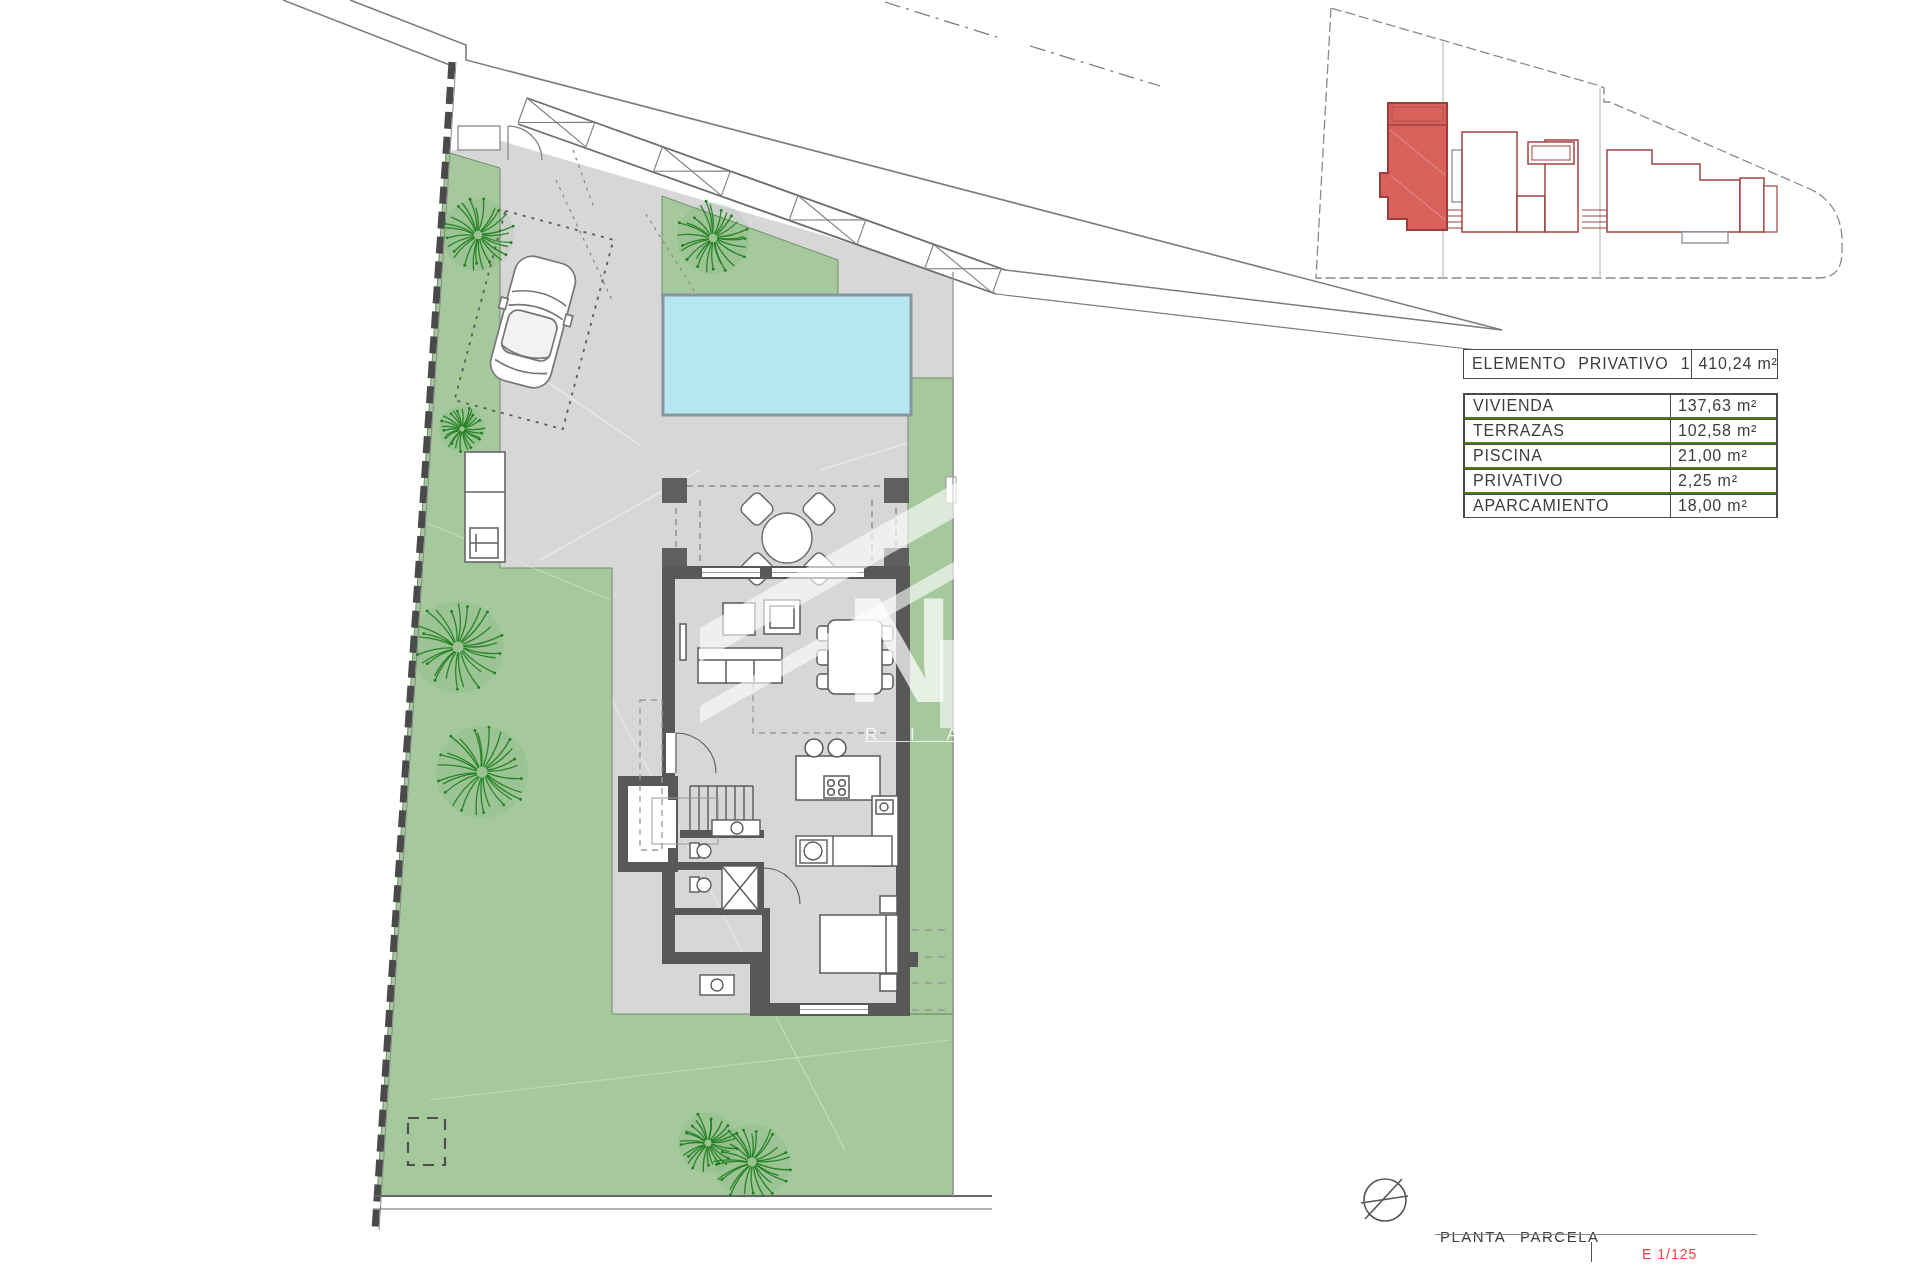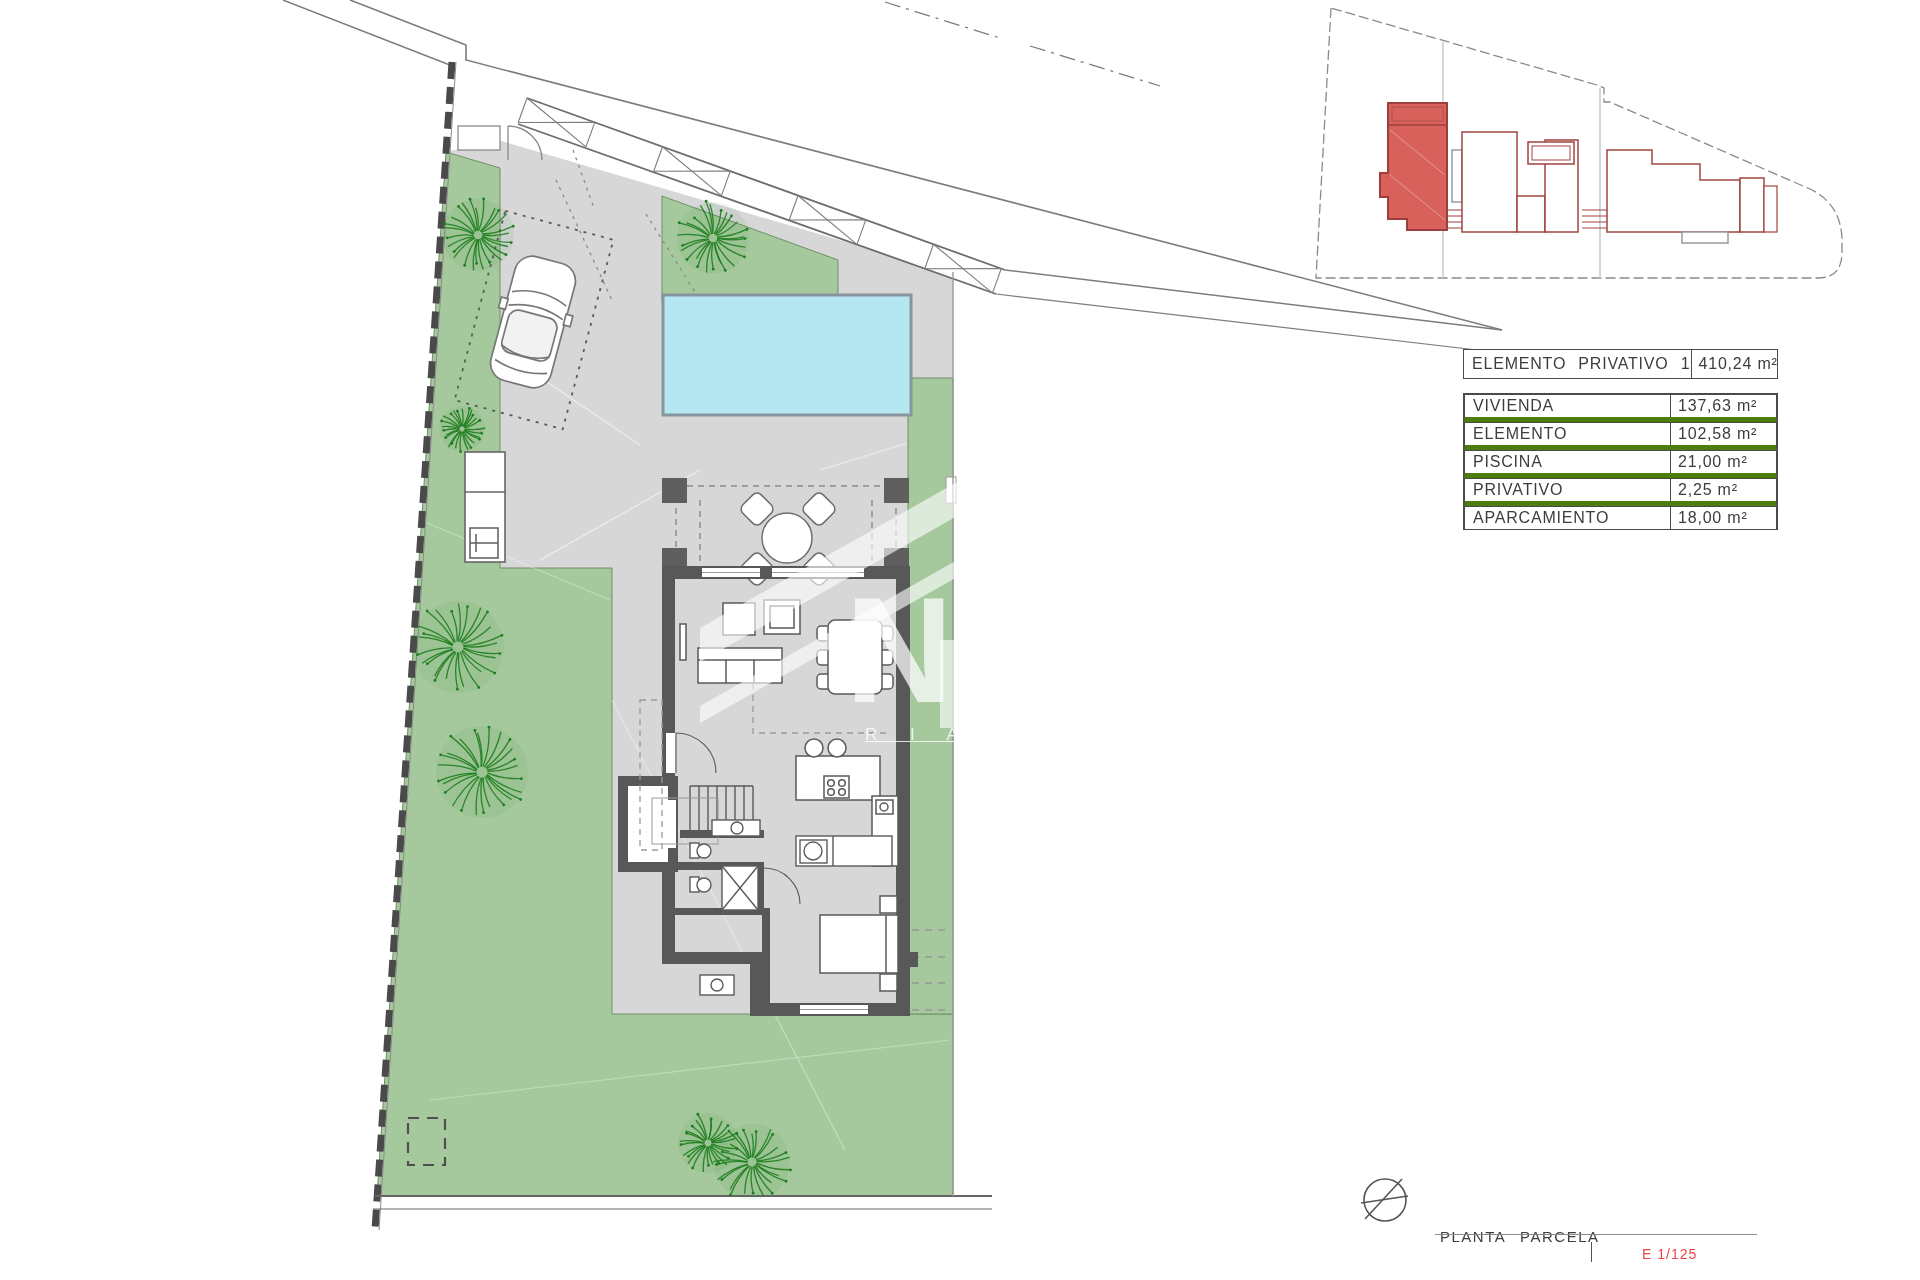--- a/index.html
+++ b/index.html
@@ -6,21 +6,21 @@
   body{width:1920px;height:1280px;position:relative;overflow:hidden;
        font-family:"Liberation Sans",sans-serif;color:#3d3d3d;}
   #stage{position:absolute;left:0;top:0;width:1920px;height:1280px;}
   svg{position:absolute;left:0;top:0;}
 
   
   .area-table{position:absolute;left:1463px;top:349px;width:315px;font-size:16px;
               color:#3d3d3d;letter-spacing:.8px;}
   .at-box{border:1.6px solid #4a4a4a;background:#fff;display:flex;align-items:stretch;}
   .at-header{height:28px;margin-bottom:14px;}
-  .at-row{height:22px;border-bottom:5px solid #4d7c0f;}
+  .at-row{height:22px;border-bottom:2px solid #4d7c0f;}
   .at-body .at-row:last-child{border-bottom:none;}
   .at-body{border:1.6px solid #4a4a4a;background:#fff;}
   .at-label{flex:1;display:flex;align-items:center;padding-left:8px;word-spacing:7px;white-space:nowrap;}
   .at-val{width:98px;border-left:1.4px solid #4a4a4a;display:flex;align-items:center;
           padding-left:7px;white-space:nowrap;}
 
   
   .title-block{position:absolute;left:1340px;top:1160px;width:440px;height:110px;}
   .tb-title{position:absolute;left:100px;top:48px;font-size:15px;letter-spacing:1.5px;
             word-spacing:9px;color:#3d3d3d;margin-top:20px;}
@@ -646,21 +646,21 @@
   <div class="at-box at-header">
     <div class="at-label">ELEMENTO PRIVATIVO 1</div>
     <div class="at-val">410,24 m²</div>
   </div>
   <div class="at-body">
     <div class="at-box at-row">
       <div class="at-label">VIVIENDA</div>
       <div class="at-val">137,63 m²</div>
     </div>
     <div class="at-box at-row">
-      <div class="at-label">ELEMENTO</div>
+      <div class="at-label">TERRAZAS</div>
       <div class="at-val">102,58 m²</div>
     </div>
     <div class="at-box at-row">
       <div class="at-label">PISCINA</div>
       <div class="at-val">21,00 m²</div>
     </div>
     <div class="at-box at-row">
       <div class="at-label">PRIVATIVO</div>
       <div class="at-val">2,25 m²</div>
     </div>

